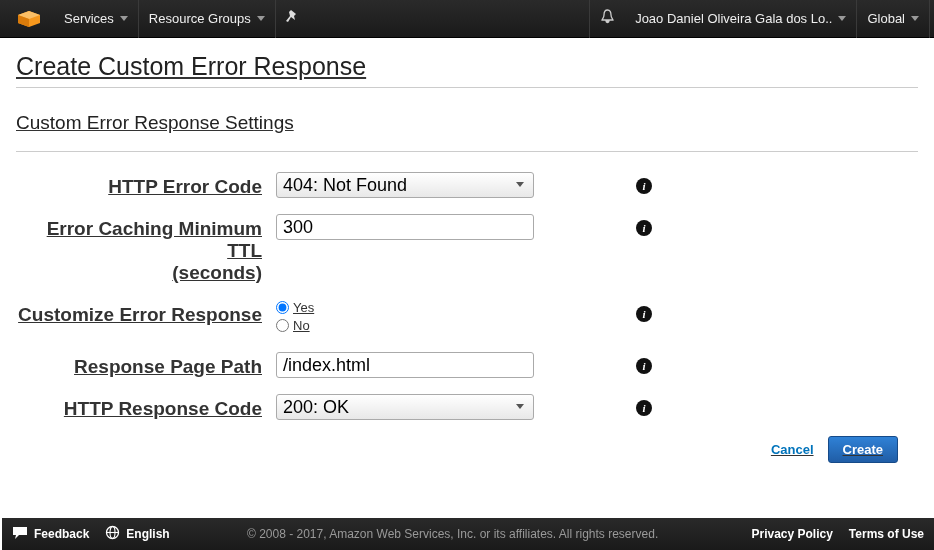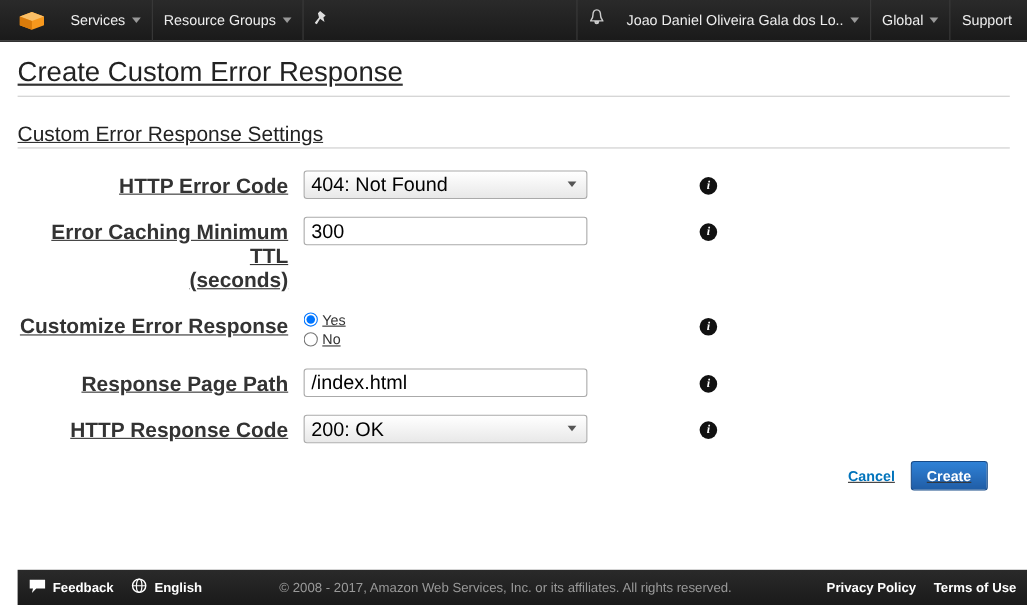--- a/index.html
+++ b/index.html
@@ -6,35 +6,35 @@
   body { font-family: "Helvetica Neue", Arial, sans-serif; font-size: 13px; color: #333; width: 934px; height: 550px; overflow: hidden; position: relative; background: #fff; }
   .topbar { background: linear-gradient(#2a2a2a,#1a1a1a); height: 38px; display: flex; align-items: center; color: #eee; padding: 0 4px; border-bottom: 1px solid #000; font-size: 13px; }
   .topbar .logo { width: 30px; height: 20px; margin: 0 10px; }
   .topbar .nav-item { padding: 0 10px; height: 38px; display: flex; align-items: center; gap: 6px; cursor: pointer; border-right: 1px solid #3a3a3a; }
   .topbar .spacer { flex: 1; }
   .caret-down { border-top: 5px solid #999; border-left: 4px solid transparent; border-right: 4px solid transparent; }
   .pin-icon { color: #ccc; font-size: 14px; }
   .bell-icon { color: #ccc; font-size: 16px; }
   .content { padding: 14px 16px 0 16px; text-decoration: underline; }
   h1.title { font-size: 25px; font-weight: 400; color: #222; padding-bottom: 6px; border-bottom: 1px solid #ccc; }
-  h2.subtitle { font-size: 19px; font-weight: 400; color: #222; margin-top: 24px; padding-bottom: 0; border-bottom: 1px solid #ccc; }
+  h2.subtitle { font-size: 19px; font-weight: 400; color: #222; margin-top: 24px; padding-bottom: 17px; border-bottom: 1px solid #ccc; }
   .form { margin-top: 20px; }
   .row { display: flex; align-items: flex-start; margin-bottom: 16px; }
   .row .lbl { width: 260px; text-align: right; padding-right: 14px; padding-top: 4px; font-weight: bold; font-size: 19px; }
   .row .control { width: 260px; }
   .row .info { margin-left: 100px; padding-top: 4px; font-size: 16px; color: #111; }
   select, input[type=text] { width: 258px; height: 26px; border: 1px solid #aaa; border-radius: 3px; padding: 0 6px; font-size: 18px; font-family: inherit; }
   select { background: linear-gradient(#fff,#e8e8e8); appearance: none; -webkit-appearance: none; padding-right: 24px; }
   .select-wrap { position: relative; display: inline-block; width: 258px; }
   .select-wrap .caret { position: absolute; right: 10px; top: 10px; pointer-events: none; border-top: 5px solid #555; border-left: 4px solid transparent; border-right: 4px solid transparent; }
   .radios label { display: flex; align-items: center; gap: 4px; font-size: 13px; margin-bottom: 3px; }
   .actions { display: flex; justify-content: flex-end; gap: 14px; align-items: center; padding-right: 20px; margin-top: 10px; }
   .btn-cancel { color: #0073bb; font-weight: bold; cursor: pointer; font-size: 13px; }
   .btn-create { background: linear-gradient(#2f81d6,#205da6); color: #fff; border: 1px solid #164a88; border-radius: 3px; padding: 5px 14px; font-weight: bold; font-size: 13px; cursor: pointer; }
-  .footer { position: absolute; bottom: 0; left: 16px; right: 0; height: 32px; background: linear-gradient(#2a2a2a,#1a1a1a); color: #ccc; display: flex; align-items: center; font-size: 12px; padding: 0 10px; }
+  .footer { position: absolute; bottom: 0; left: 2px; right: 0; height: 32px; background: linear-gradient(#2a2a2a,#1a1a1a); color: #ccc; display: flex; align-items: center; font-size: 12px; padding: 0 10px; }
   .footer .fb { display: flex; align-items: center; gap: 6px; font-weight: bold; color: #fff; margin-right: 16px; cursor: pointer; }
   .footer .lang { display: flex; align-items: center; gap: 6px; font-weight: bold; color: #fff; cursor: pointer; }
   .footer .copy { flex: 1; text-align: center; color: #999; }
   .footer .link { color: #fff; font-weight: bold; margin-left: 16px; cursor: pointer; }
   .info-circle { display: inline-flex; width: 16px; height: 16px; border-radius: 50%; background: #111; color: #fff; align-items: center; justify-content: center; font-family: Georgia, serif; font-style: italic; font-size: 11px; font-weight: bold; }
 </style>
 </head>
 <body>
 
 <div class="topbar">
@@ -68,23 +68,20 @@
         </svg>
     </span>
   </div>
   <div class="nav-item">
     <span>Joao Daniel Oliveira Gala dos Lo..</span>
     <span class="caret-down"></span>
   </div>
   <div class="nav-item">
     <span>Global</span>
     <span class="caret-down"></span>
-  </div>
-  <div class="nav-item" style="border-right:none">
-    <span>Support</span>
   </div>
 </div>
 
 <div class="content">
   <h1 class="title">Create Custom Error Response</h1>
   <h2 class="subtitle">Custom Error Response Settings</h2>
 
   <div class="form">
 
     <div class="row">

